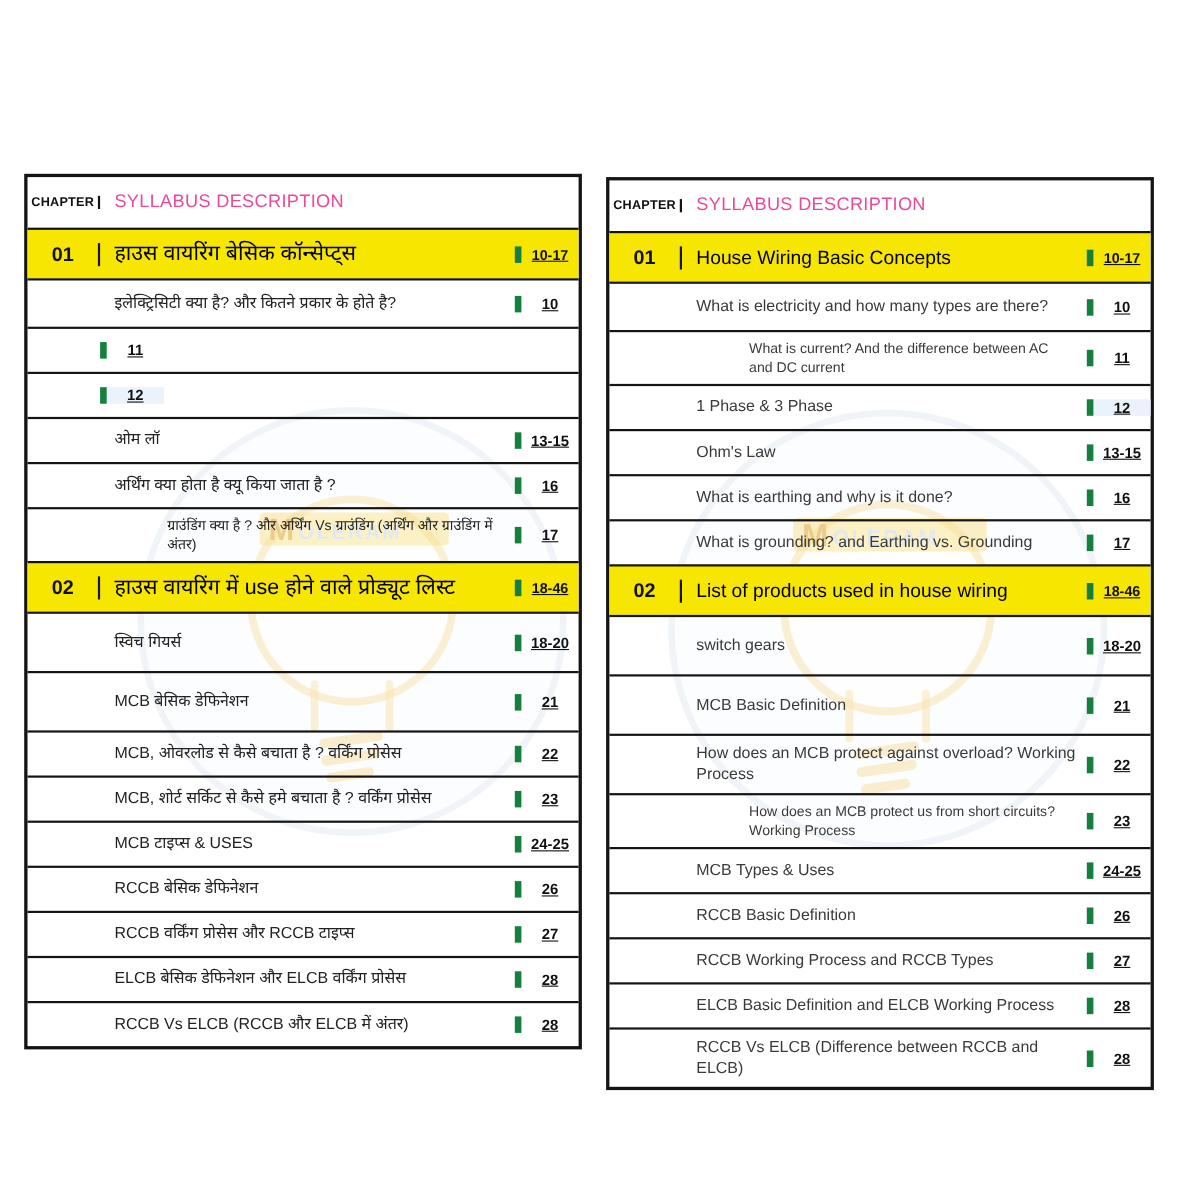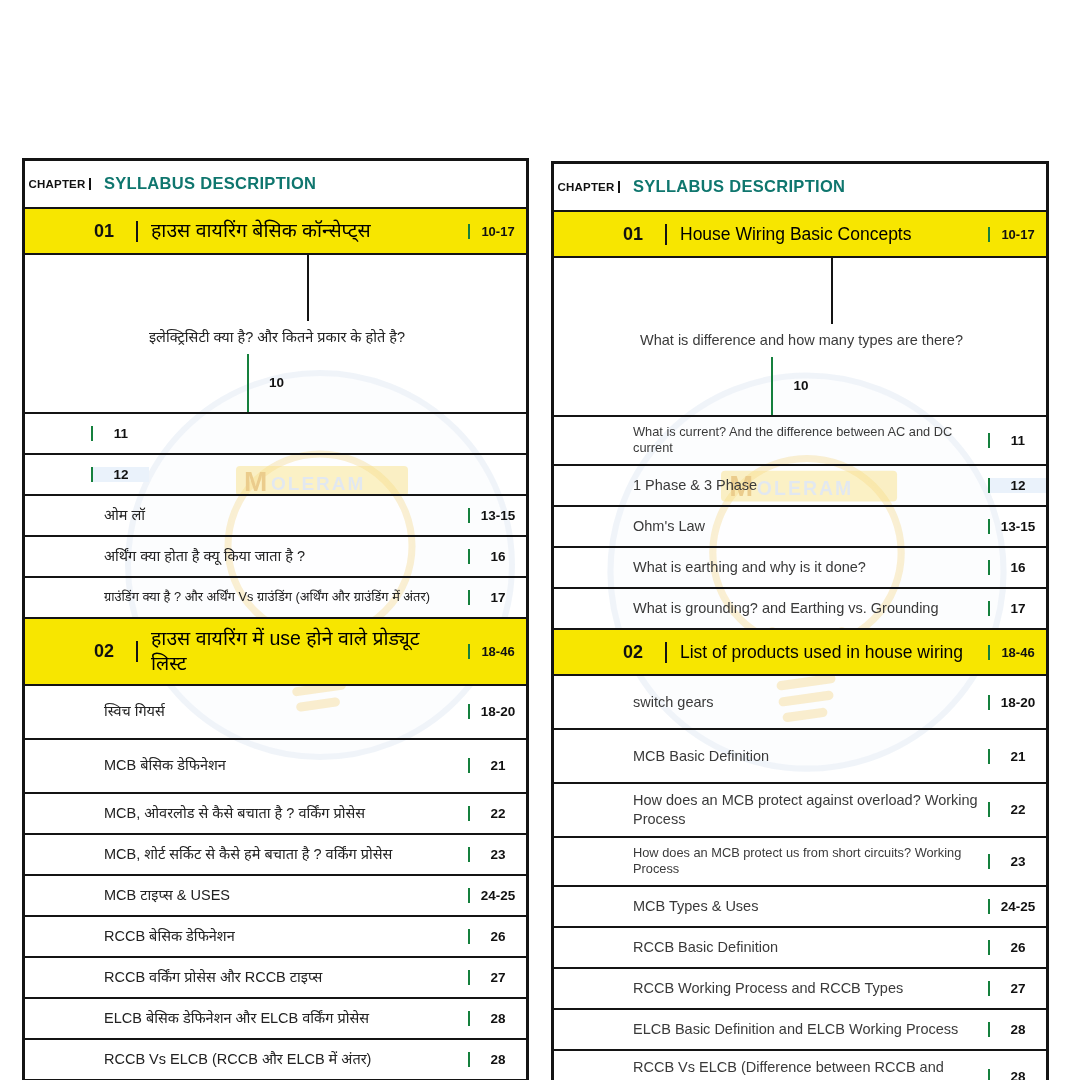--- a/index.html
+++ b/index.html
@@ -70,46 +70,47 @@
     padding: 7px 10px 7px 13px;
     font-size: 14.5px;
     line-height: 1.3;
     color: #222;
   }
   .toc-right .c-desc { color: #3a3a3a; }
   .c-pages {
     width: 58px;
     flex: 0 0 58px;
     justify-content: center;
-    border-left: 2px solid #15803d;
+    border-left: 6px solid #15803d;
     font-weight: 700;
     font-size: 13.5px;
     color: #111;
     text-align: center;
+    text-decoration: underline;
   }
 
   
   .row.header { min-height: 46px; }
   .row.header .c-chapter { font-size: 11.5px; letter-spacing: 0.2px; }
-  .row.header .c-desc { font-size: 16.5px; font-weight: 700; color: #0f766e; letter-spacing: 0.3px; }
-
-  
-  .row.yellow { background: var(--hl-yellow); min-height: 44px; padding-left: 47px; }
+  .row.header .c-desc { font-size: 16.5px; font-weight: 400; color: #ec4899; letter-spacing: 0.3px; }
+
+  
+  .row.yellow { background: var(--hl-yellow); min-height: 44px; }
   .row.yellow .c-chapter { font-size: 18px; }
   .row.yellow .c-desc { font-size: 19.5px; font-weight: 400; color: #000; }
   .toc-right .row.yellow .c-desc { font-size: 17.5px; }
   .row.yellow .c-pages { font-size: 13px; }
 
   
   .row.blue .c-chapter, .row.blue .c-pages { background: var(--hl-blue); }
 
   
-  .row.sm .c-desc { font-size: 12.8px; }
+  .row.sm .c-desc { font-size: 12.8px; margin-left: 48px; }
   .row.tall { min-height: 52px; }
-  .row.first-data { min-height: 42px; flex-direction: column; }
+  .row.first-data { min-height: 42px; }
 </style>
 </head>
 <body>
 
 <div class="canvas">
 
   <div class="watermark wm-left">
     <svg class="wm-svg" viewBox="0 0 420 420">
       <circle cx="210" cy="215" r="192" fill="#F2F6FB" fill-opacity="0.55" stroke="#E2EAF4" stroke-width="6"></circle>
       <circle cx="210" cy="196" r="92" fill="#FFFFFF" fill-opacity="0.65" stroke="#EFC75E" stroke-opacity="0.55" stroke-width="7"></circle>
@@ -238,21 +239,21 @@
         <div class="cell c-desc">SYLLABUS DESCRIPTION</div>
         <div class="cell c-pages"></div>
       </div>
       <div class="row yellow">
         <div class="cell c-chapter">01</div>
         <div class="cell c-desc">House Wiring Basic Concepts</div>
         <div class="cell c-pages">10-17</div>
       </div>
       <div class="row first-data">
         <div class="cell c-chapter"></div>
-        <div class="cell c-desc">What is difference and how many types are there?</div>
+        <div class="cell c-desc">What is electricity and how many types are there?</div>
         <div class="cell c-pages">10</div>
       </div>
       <div class="row sm">
         <div class="cell c-chapter"></div>
         <div class="cell c-desc">What is current? And the difference between AC and DC current</div>
         <div class="cell c-pages">11</div>
       </div>
       <div class="row blue">
         <div class="cell c-chapter"></div>
         <div class="cell c-desc">1 Phase &amp; 3 Phase</div>

